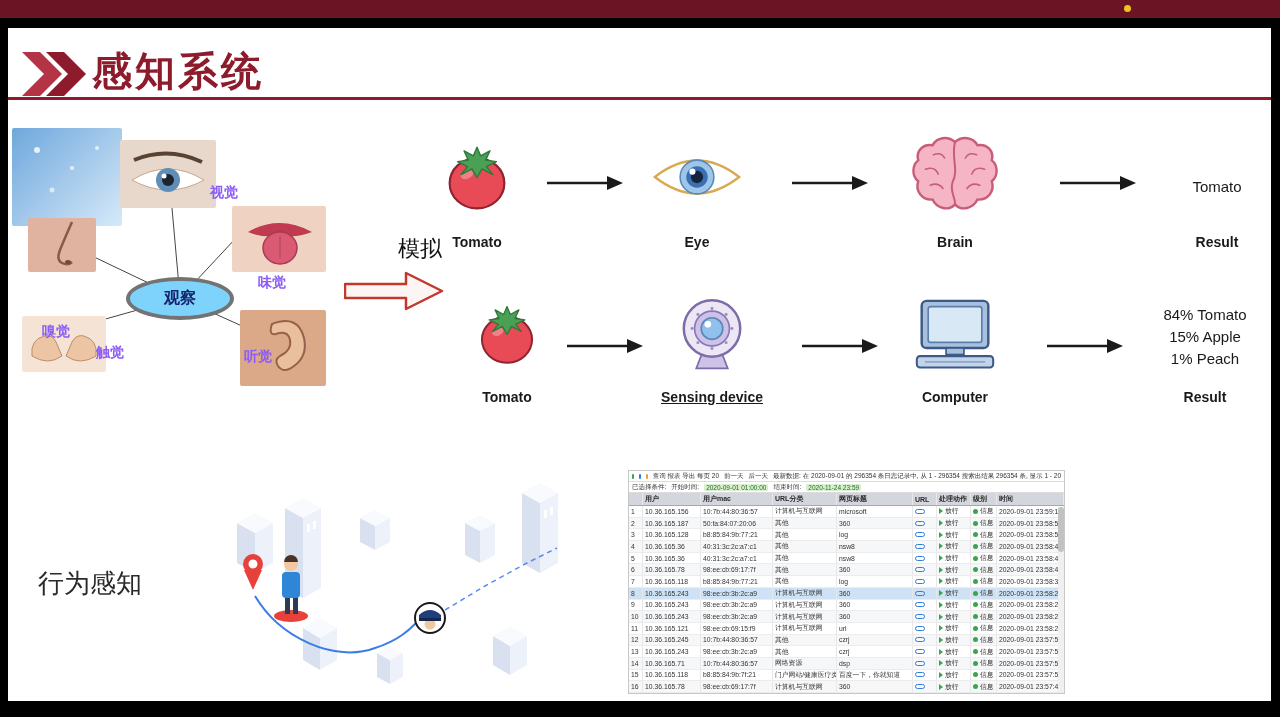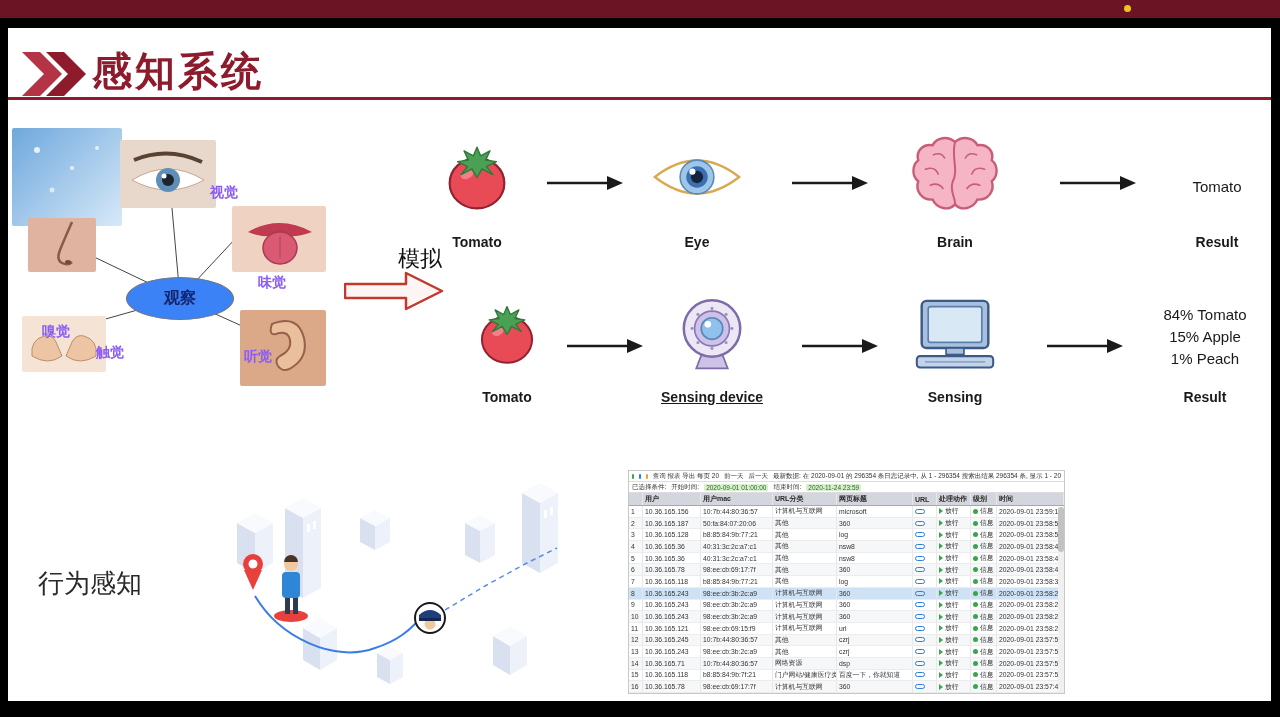--- a/index.html
+++ b/index.html
@@ -18,26 +18,26 @@
                  color:#8e1b2c; letter-spacing:3px; }
   .title-rule { position:absolute; left:0; top:69px; width:100%; height:3px; background:#8e1b2c; }
 
   
   .senses { position:absolute; left:4px; top:98px; width:330px; height:270px; }
   .senses svg.links { position:absolute; left:0; top:0; }
   .photo { position:absolute; border-radius:2px; overflow:hidden; }
   .photo svg { display:block; }
   .sense-label { position:absolute; font-size:14px; font-weight:bold; color:#8b5cf6; }
   .observe { position:absolute; left:114px; top:151px; width:108px; height:43px;
-             background:#3b82f6; border:1px solid #737373; border-radius:50%;
+             background:#7dd3fc; border:4px solid #737373; border-radius:50%;
              display:flex; align-items:center; justify-content:center;
              font-size:16px; font-weight:bold; color:#15246e; }
 
   
-  .simulate-label { position:absolute; left:352px; top:216px; width:120px; text-align:center;
+  .simulate-label { position:absolute; left:352px; top:206px; width:120px; text-align:center;
                     font-size:22px; color:#111; }
   .red-arrow { position:absolute; left:336px; top:243px; }
 
   
   .icon-box { position:absolute; }
   .icon-box svg { display:block; width:100%; height:100%; }
   .step-label { position:absolute; width:140px; text-align:center; font-size:14px;
                 font-weight:bold; color:#1a1a1a; }
   .result-text { position:absolute; width:140px; text-align:center; font-size:15px; color:#1a1a1a; }
   .result-lines { position:absolute; width:150px; text-align:center; font-size:15px;
@@ -246,21 +246,21 @@
       <polygon points="62,2 78,9 62,16" fill="#1a1a1a"></polygon>
   </svg>
   <div class="result-lines" style="left:1122px;top:276px;">
     <div>84% Tomato</div>
     <div>15% Apple</div>
     <div>1% Peach</div>
   </div>
 
   <div class="step-label" style="left:429px;top:361px;">Tomato</div>
   <div class="step-label" style="left:634px;top:361px;text-decoration:underline;">Sensing device</div>
-  <div class="step-label" style="left:877px;top:361px;">Sensing</div>
+  <div class="step-label" style="left:877px;top:361px;">Computer</div>
   <div class="step-label" style="left:1127px;top:361px;">Result</div>
 
   <div class="behavior-label">行为感知</div>
 
   <div class="illustration">
     <svg width="340" height="232">
 
       <g>
         <polygon points="12,55 30,65 30,105 12,95" fill="#d9e0f0"></polygon>
           <polygon points="30,65 48,55 48,95 30,105" fill="#edf1fa"></polygon>

